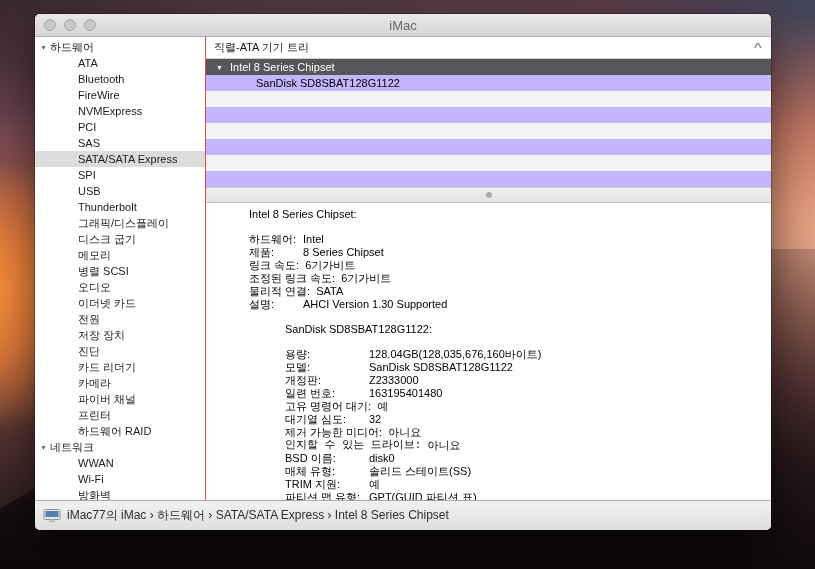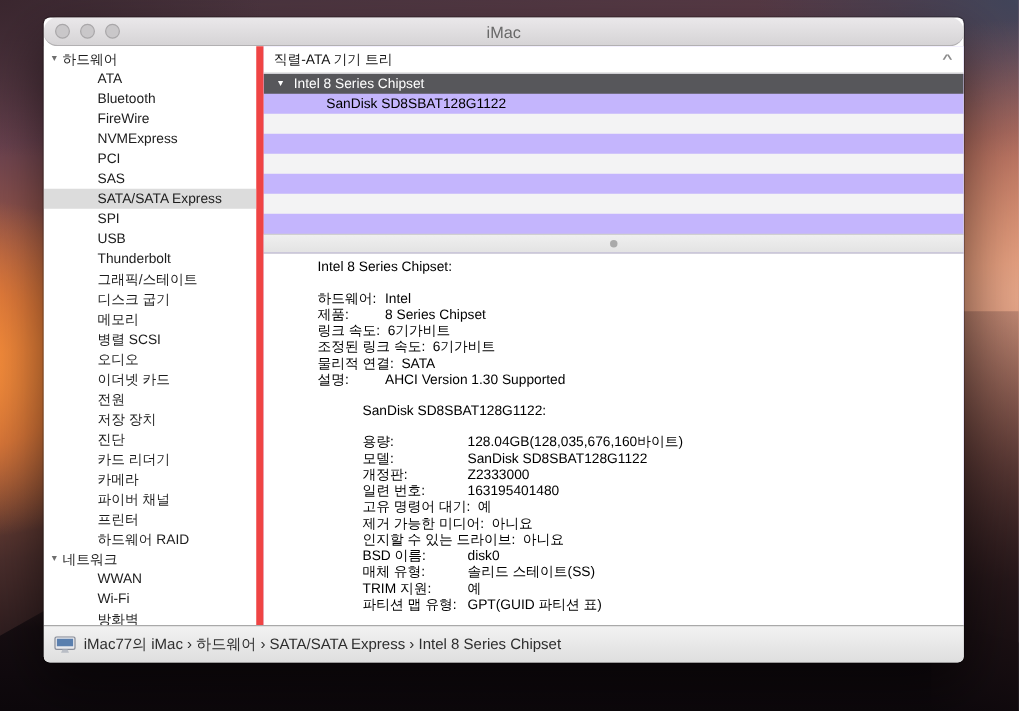--- a/index.html
+++ b/index.html
@@ -17,28 +17,28 @@
     background:linear-gradient(180deg,rgba(22,14,18,0) 0%,rgba(18,11,15,.85) 40%,#0d080c 100%);
     clip-path:polygon(0 45%,6% 20%,12% 55%,20% 30%,30% 60%,42% 35%,55% 65%,68% 30%,78% 55%,88% 25%,100% 50%,100% 100%,0 100%);}
   .ridge-right{position:absolute;right:0;bottom:0;width:70px;height:320px;
     background:linear-gradient(200deg,rgba(120,80,75,.35) 0%,rgba(40,24,26,.8) 60%,#0d080c 100%);}
 
   
   .window{position:absolute;left:35px;top:14px;width:736px;height:516px;border-radius:5px;overflow:hidden;
     background:#fff;box-shadow:0 18px 45px rgba(0,0,0,.55),0 0 0 1px rgba(0,0,0,.25);
     display:flex;flex-direction:column;}
   .titlebar{flex:0 0 22px;height:22px;background:linear-gradient(#eae8ea,#d6d4d6);
-    border-bottom:1px solid #b2b0b2;position:relative;display:flex;align-items:center;justify-content:center;border-radius:11px;}
+    border-bottom:1px solid #b2b0b2;position:relative;display:flex;align-items:center;justify-content:center;}
   .traffic{position:absolute;left:9px;top:5px;display:flex;gap:8px;}
   .light{width:12px;height:12px;border-radius:50%;background:#c9c7c9;border:1px solid #a9a7a9;box-sizing:border-box;}
   .win-title{font-size:13px;color:#696969;}
 
   .body{flex:1;display:flex;min-height:0;}
   
-  .sidebar{flex:0 0 170px;width:170px;background:#fff;border-right:6px solid #ef4444;
+  .sidebar{flex:0 0 170px;width:170px;background:#fff;border-right:1px solid #ef4444;
     overflow:hidden;padding-top:2px;font-size:11px;color:#1c1c1c;}
   .sb-row{height:16px;display:flex;align-items:center;white-space:nowrap;}
   .sb-row .tri{flex:0 0 10px;margin-left:5px;font-size:7px;color:#6f6f6f;line-height:1;}
   .sb-child{padding-left:43px;}
   .sb-row.selected{background:var(--sidebar-selected,#dcdcdc);}
 
   
   .content{flex:1;display:flex;flex-direction:column;min-width:0;background:#c4b5fd;}
   .tree-header{flex:0 0 21px;height:21px;border-bottom:1px solid #cfcfcf;display:flex;align-items:center;
     padding:0 10px 0 8px;font-size:11px;color:#141414;background:#fff;}
@@ -113,21 +113,21 @@
         <div class="sb-row sb-child">
           <span>SPI</span>
         </div>
         <div class="sb-row sb-child">
           <span>USB</span>
         </div>
         <div class="sb-row sb-child">
           <span>Thunderbolt</span>
         </div>
         <div class="sb-row sb-child">
-          <span>그래픽/스테이트</span>
+          <span>그래픽/디스플레이</span>
         </div>
         <div class="sb-row sb-child">
           <span>디스크 굽기</span>
         </div>
         <div class="sb-row sb-child">
           <span>메모리</span>
         </div>
         <div class="sb-row sb-child">
           <span>병렬 SCSI</span>
         </div>
@@ -247,25 +247,29 @@
             </div>
             <div class="detail-row">
               <span class="dl" style="min-width: 84px;">일련 번호:</span>
               <span class="dv">163195401480</span>
             </div>
             <div class="detail-row">
               <span class="dl" style="min-width: 84px;">고유 명령어 대기:</span>
               <span class="dv">예</span>
             </div>
             <div class="detail-row">
+              <span class="dl" style="min-width: 84px;">대기열 심도:</span>
+              <span class="dv">32</span>
+            </div>
+            <div class="detail-row">
               <span class="dl" style="min-width: 84px;">제거 가능한 미디어:</span>
               <span class="dv">아니요</span>
             </div>
             <div class="detail-row">
-              <span class="dl" style="min-width: 84px;">인지할 수 있는 드라이브:</span>
+              <span class="dl" style="min-width: 84px; font-family: Liberation Mono, monospace;">인지할 수 있는 드라이브:</span>
               <span class="dv">아니요</span>
             </div>
             <div class="detail-row">
               <span class="dl" style="min-width: 84px;">BSD 이름:</span>
               <span class="dv">disk0</span>
             </div>
             <div class="detail-row">
               <span class="dl" style="min-width: 84px;">매체 유형:</span>
               <span class="dv">솔리드 스테이트(SS)</span>
             </div>

